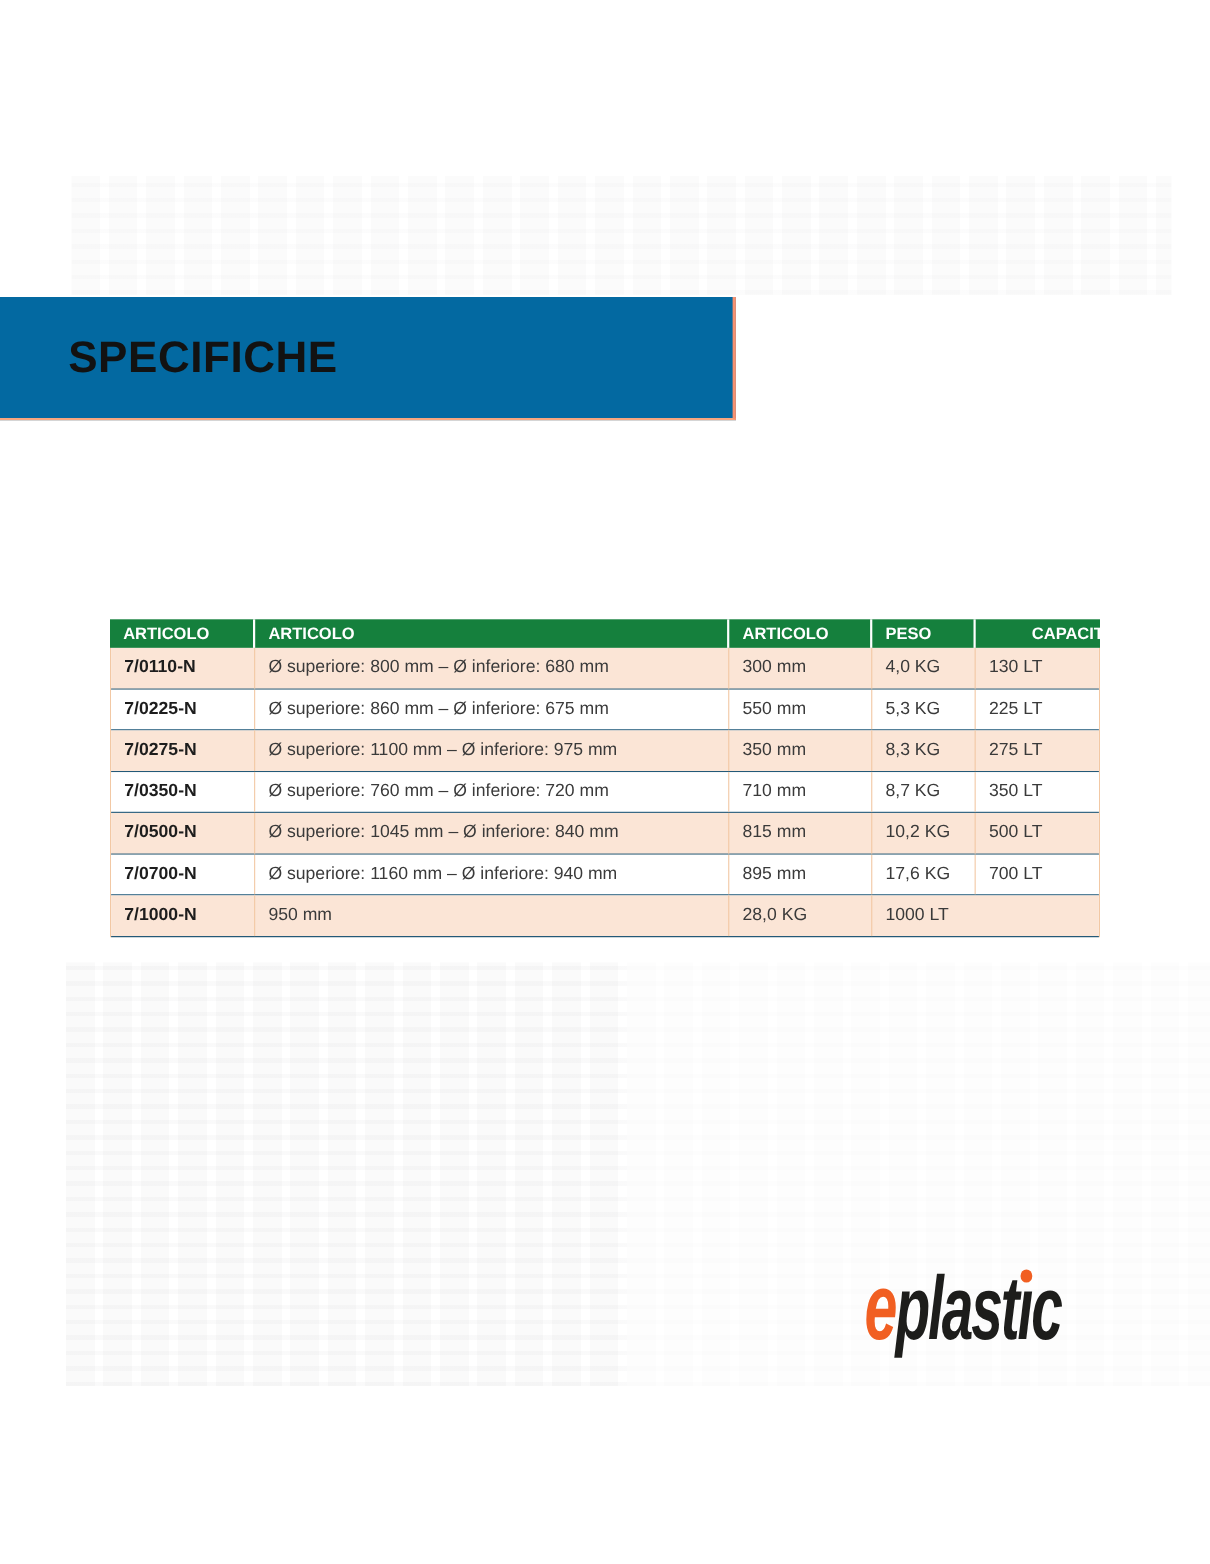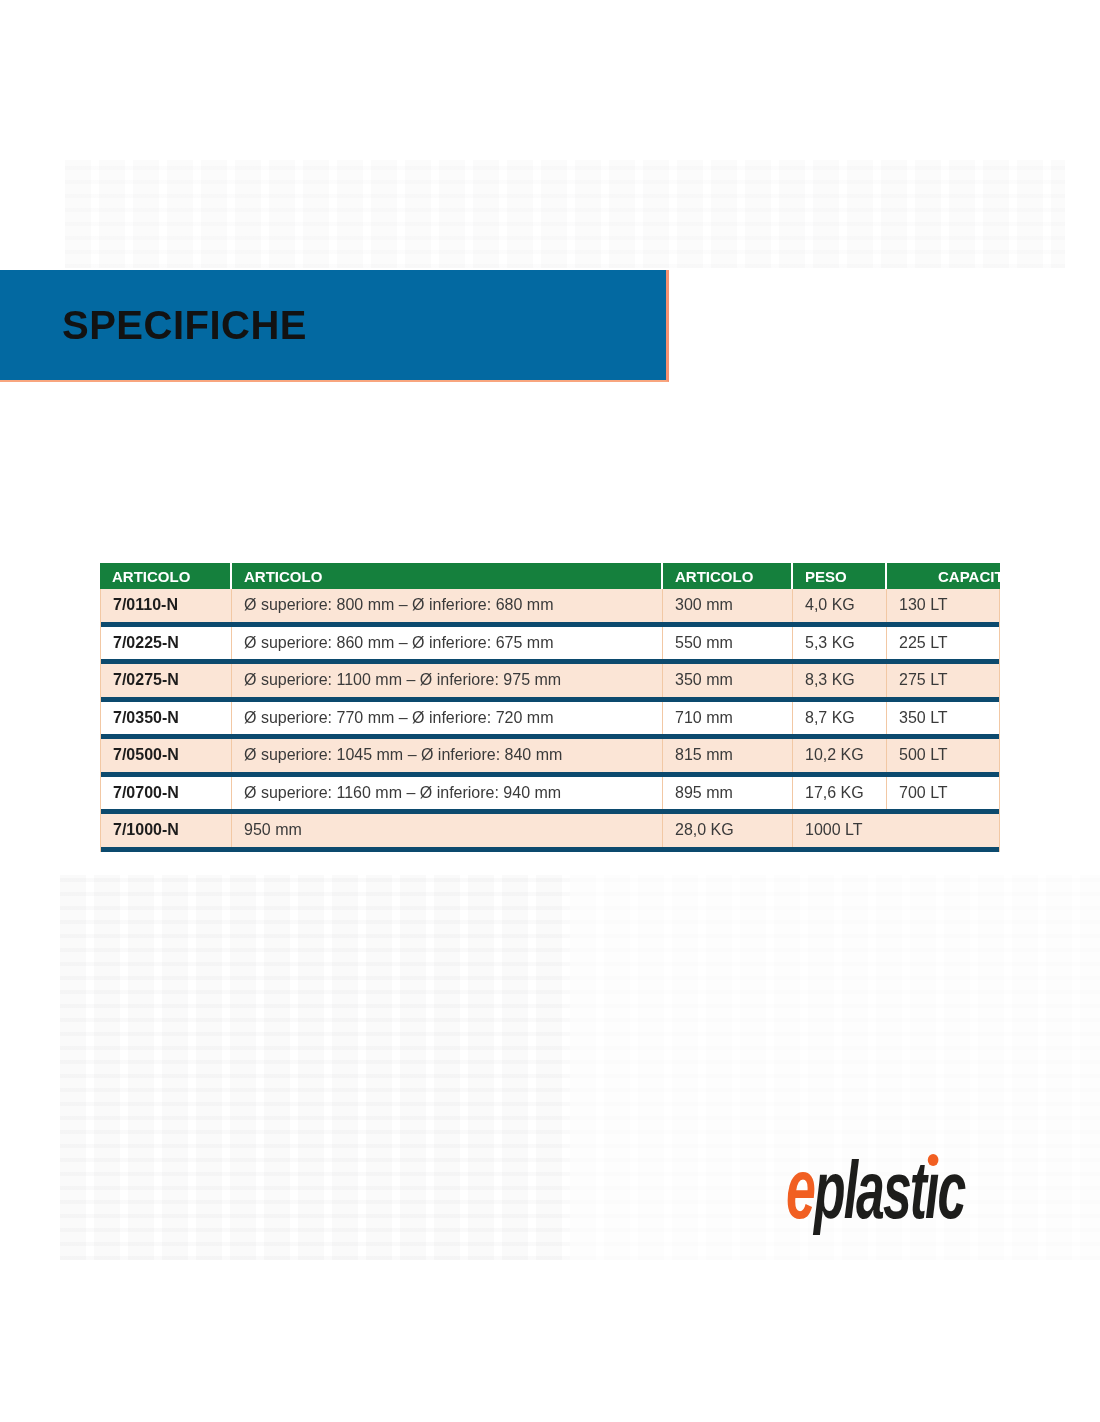--- a/index.html
+++ b/index.html
@@ -71,21 +71,21 @@
   .tbody{
     border-left:1px solid #F2C8A4;
     border-right:1px solid #F2C8A4;
     box-sizing:border-box;
   }
   .trow{
     display:grid;
     grid-template-columns:131px 431px 130px 94px 112px;
     height:37.5px;
     background:#ffffff;
-    border-bottom:5px solid #0c4a6e;
+    border-bottom:1px solid #0c4a6e;
     box-sizing:border-box;
   }
   .trow.alt{background:#FBE5D6;}
   .trow .cell{
     display:flex;align-items:center;
     padding-left:12px;
     box-sizing:border-box;
     border-right:1px solid #F2C8A4;
     white-space:nowrap;
     overflow:hidden;
@@ -159,21 +159,21 @@
       <div class="trow alt">
         <div class="cell articolo">7/0275-N</div>
         <div class="cell">Ø superiore: 1100 mm – Ø inferiore: 975 mm</div>
         <div class="cell">350 mm</div>
         <div class="cell">8,3 KG</div>
         <div class="cell">275 LT</div>
       </div>
 
       <div class="trow">
         <div class="cell articolo">7/0350-N</div>
-        <div class="cell">Ø superiore: 770 mm – Ø inferiore: 720 mm</div>
+        <div class="cell">Ø superiore: 760 mm – Ø inferiore: 720 mm</div>
         <div class="cell">710 mm</div>
         <div class="cell">8,7 KG</div>
         <div class="cell">350 LT</div>
       </div>
 
       <div class="trow alt">
         <div class="cell articolo">7/0500-N</div>
         <div class="cell">Ø superiore: 1045 mm – Ø inferiore: 840 mm</div>
         <div class="cell">815 mm</div>
         <div class="cell">10,2 KG</div>

